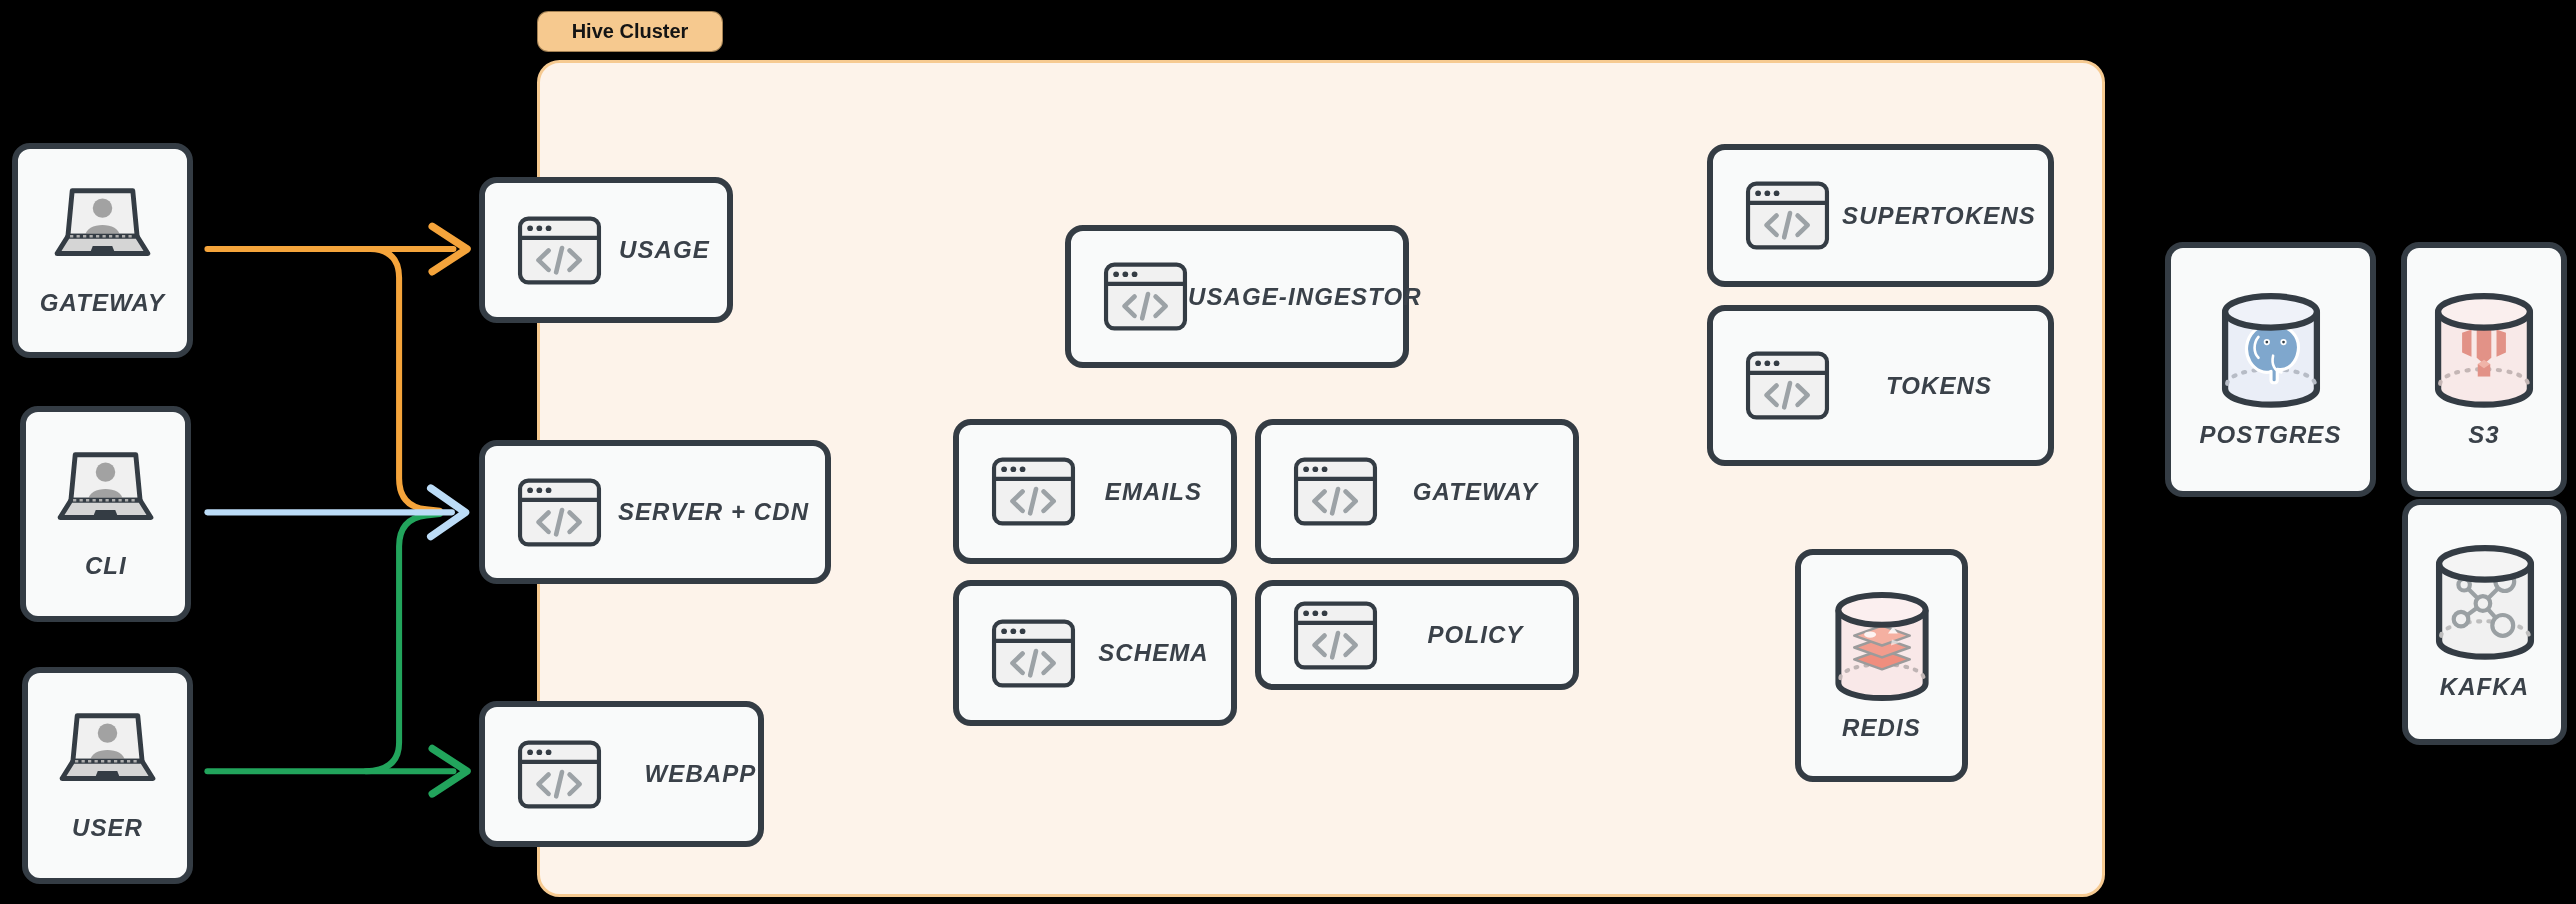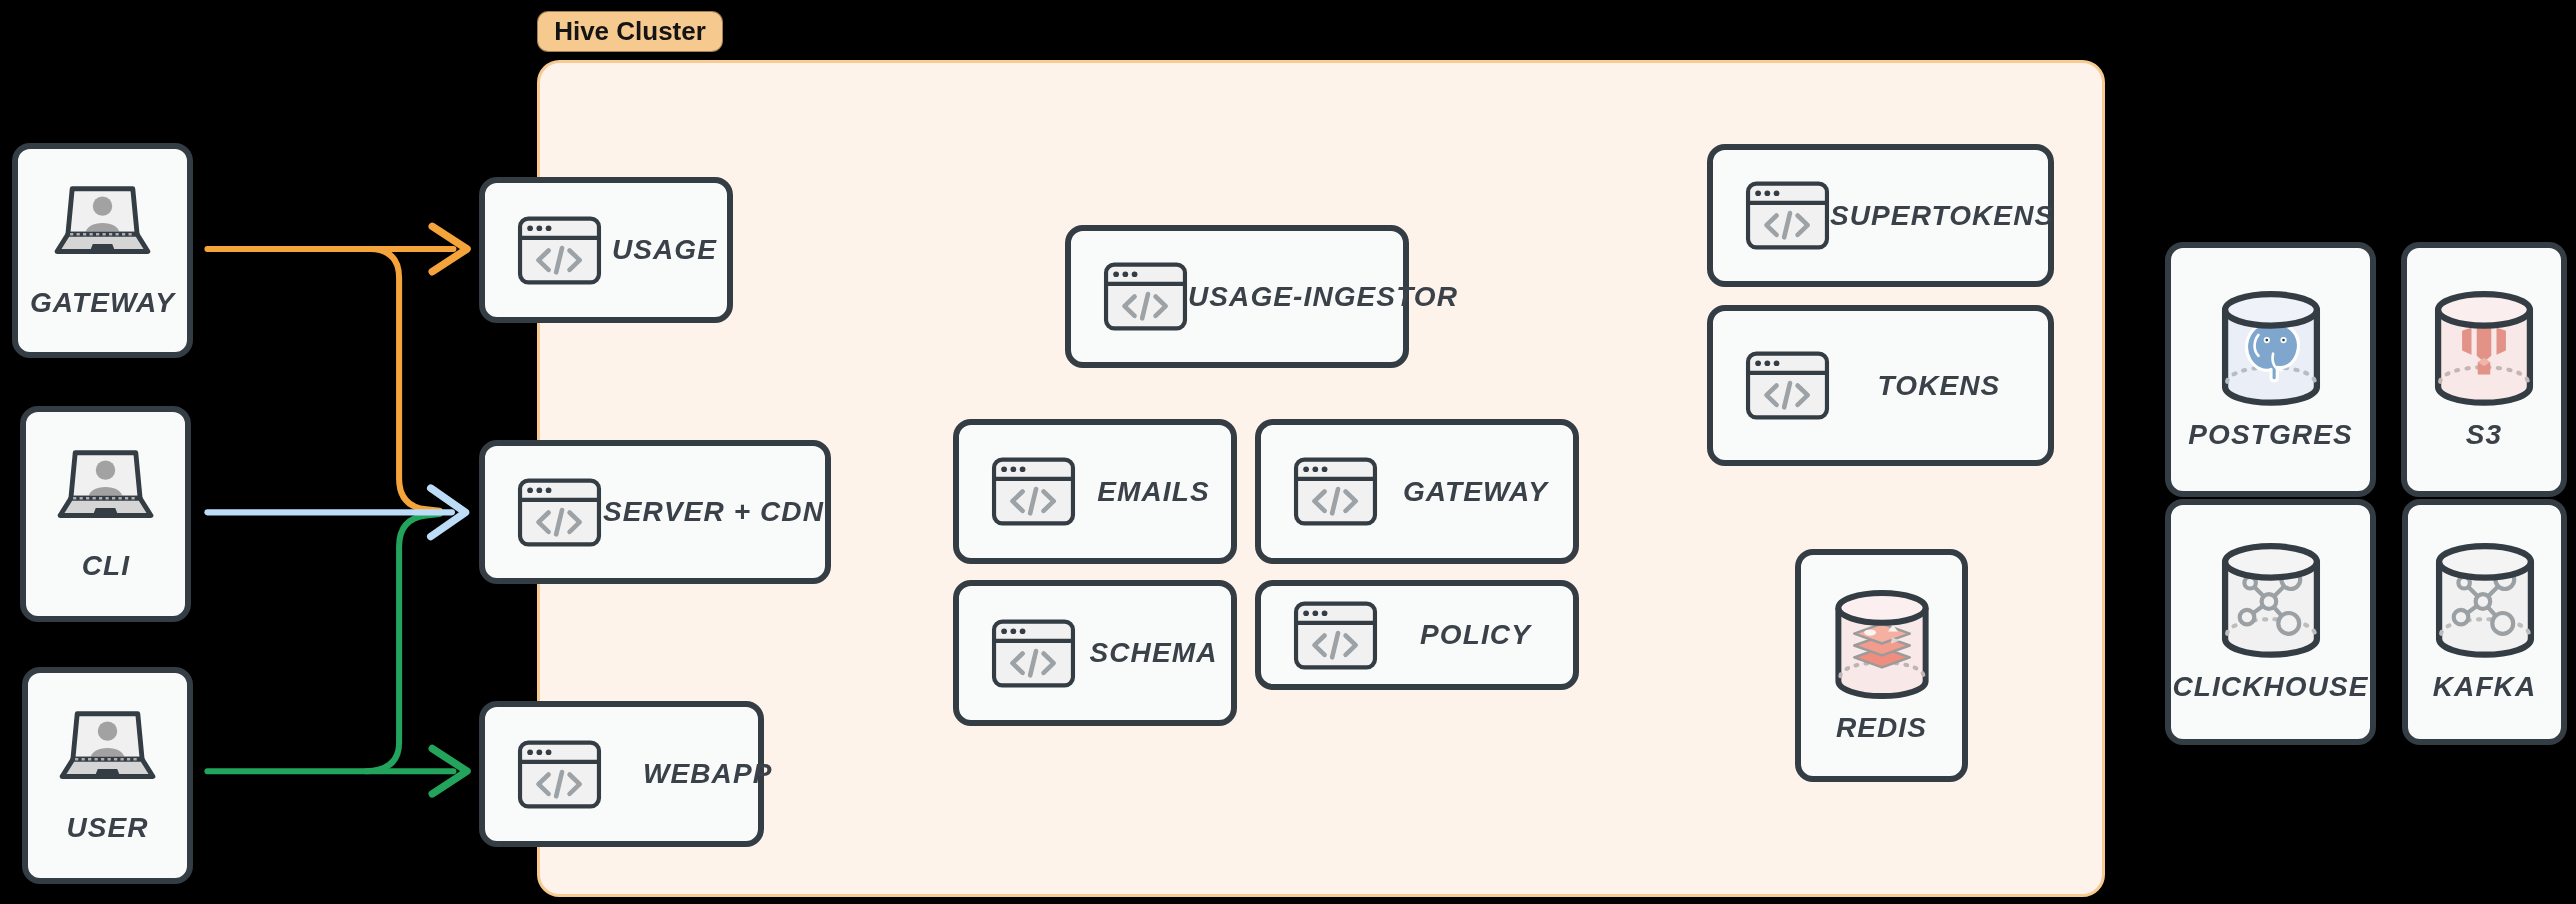--- a/index.html
+++ b/index.html
@@ -6,32 +6,32 @@
   .stage{position:relative;width:2576px;height:904px;background:var(--background,#000);
          font-family:"Liberation Sans",sans-serif;overflow:hidden;}
 
   
   .cluster-panel{position:absolute;left:537px;top:60px;width:1568px;height:837px;
     background:var(--cluster-fill);border:3.8px solid var(--cluster-border);
     border-radius:22.6px;box-sizing:border-box;z-index:1;}
   .cluster-badge{position:absolute;left:537px;top:10.6px;width:186px;height:41px;
     background:var(--badge-fill);border:1.5px solid rgba(60,40,10,.45);border-radius:11.3px;
     box-sizing:border-box;display:flex;align-items:center;justify-content:center;
-    font-size:26px;font-weight:700;color:#141414;z-index:4;}
+    font-size:20px;font-weight:700;color:#141414;z-index:4;}
 
   
   .node{position:absolute;background:var(--node-fill);border:6px solid var(--node-border);
     border-radius:18px;box-sizing:border-box;z-index:3;display:flex;}
   .client{flex-direction:column;align-items:center;justify-content:center;gap:19.6px;}
   .service{flex-direction:row;align-items:center;padding-left:32px;}
   .service .svc-label{flex:1;text-align:center;}
   .dbbox{flex-direction:column;align-items:center;justify-content:center;gap:9px;}
 
   .lbl{font-style:italic;font-weight:600;color:var(--label);
-       font-size:28px;letter-spacing:1.1px;white-space:nowrap;}
+       font-size:24px;letter-spacing:1.1px;white-space:nowrap;}
 
   .client-icon{width:113px;height:85px;}
   .window-icon{width:85px;height:69px;flex:0 0 auto;}
   .cyl-icon{width:106px;height:115px;}
   .cyl-icon.big{width:112px;height:121px;}
 
   
   .edges{position:absolute;left:0;top:0;z-index:2;}
   .edge{fill:none;stroke-width:8;stroke-linecap:round;}
   .edge.head{stroke-width:10;stroke-linejoin:round;}
@@ -235,26 +235,20 @@
         <use href="#sym-cyl-postgres"></use>
       </svg>
     <div class="lbl">POSTGRES</div>
   </div>
   <div class="node dbbox" style="left:2401px;top:242px;width:166px;height:255px;">
     <svg class="cyl-icon big" viewBox="0 0 148 160" width="112" height="121">
         <use href="#sym-cyl-s3"></use>
       </svg>
     <div class="lbl">S3</div>
   </div>
-  <div class="node dbbox" style="left:2165px;top:499px;width:211px;height:246px;">
-    <svg class="cyl-icon big" viewBox="0 0 148 160" width="112" height="121">
-        <use href="#sym-cyl-molecule"></use>
-      </svg>
-    <div class="lbl">CLICKHOUSE</div>
-  </div>
   <div class="node dbbox" style="left:2402px;top:499px;width:165px;height:246px;">
     <svg class="cyl-icon big" viewBox="0 0 148 160" width="112" height="121">
         <use href="#sym-cyl-molecule"></use>
       </svg>
     <div class="lbl">KAFKA</div>
   </div>
 
 </div>
 
 

